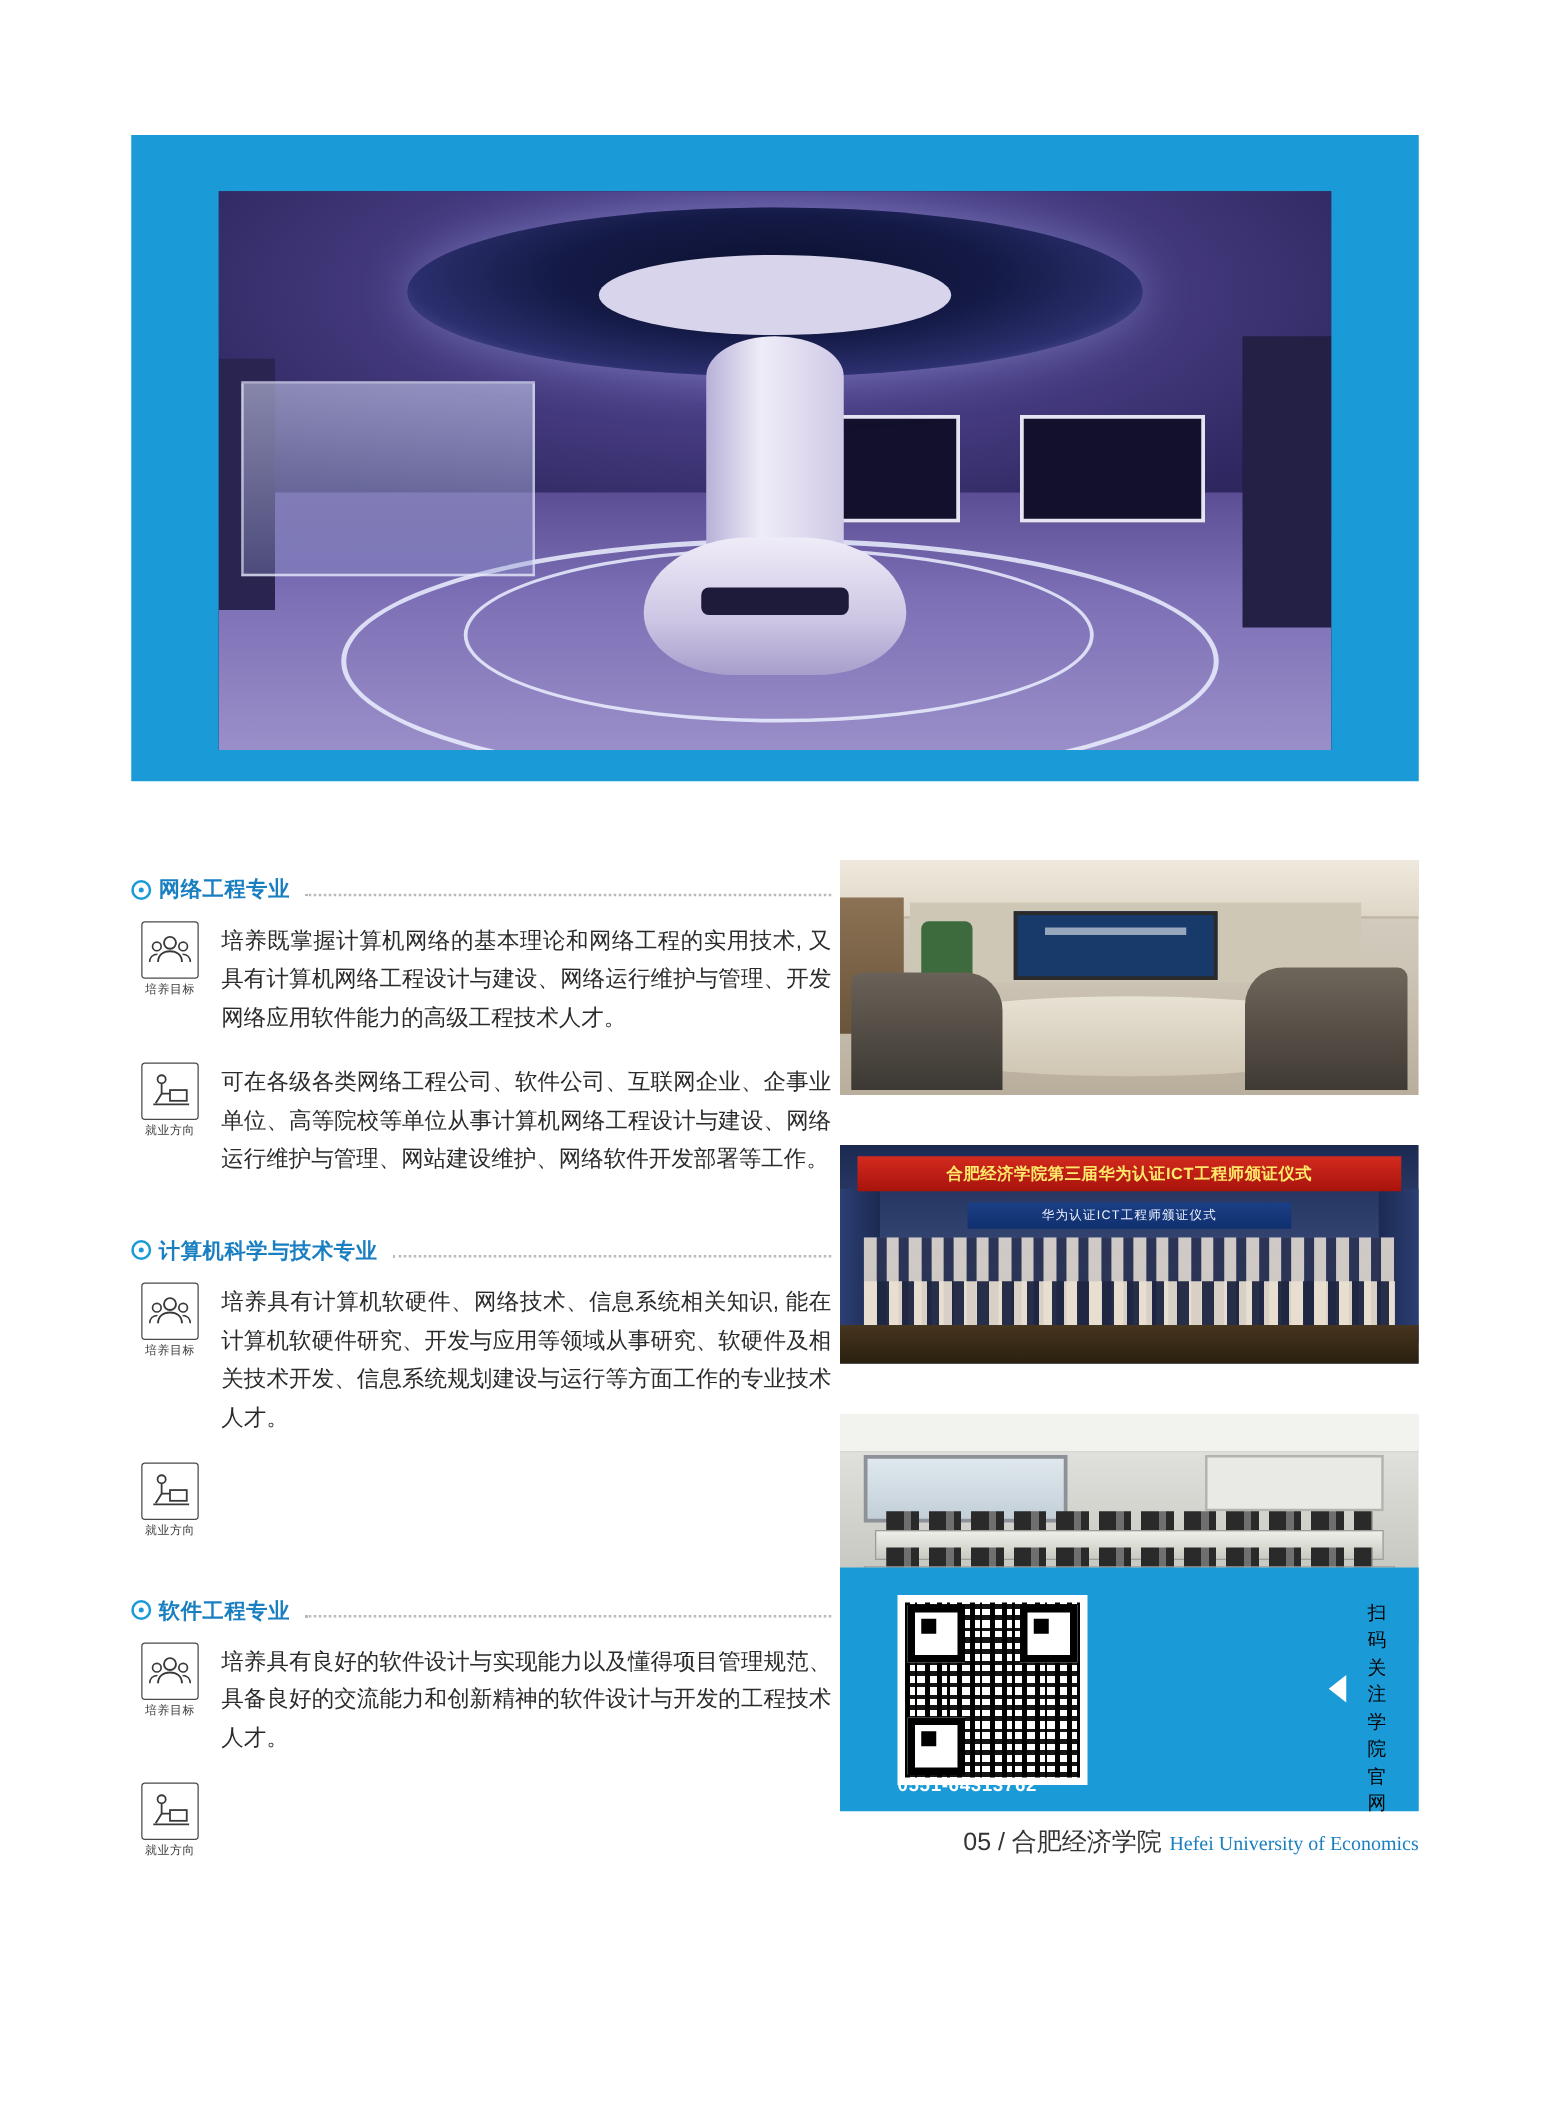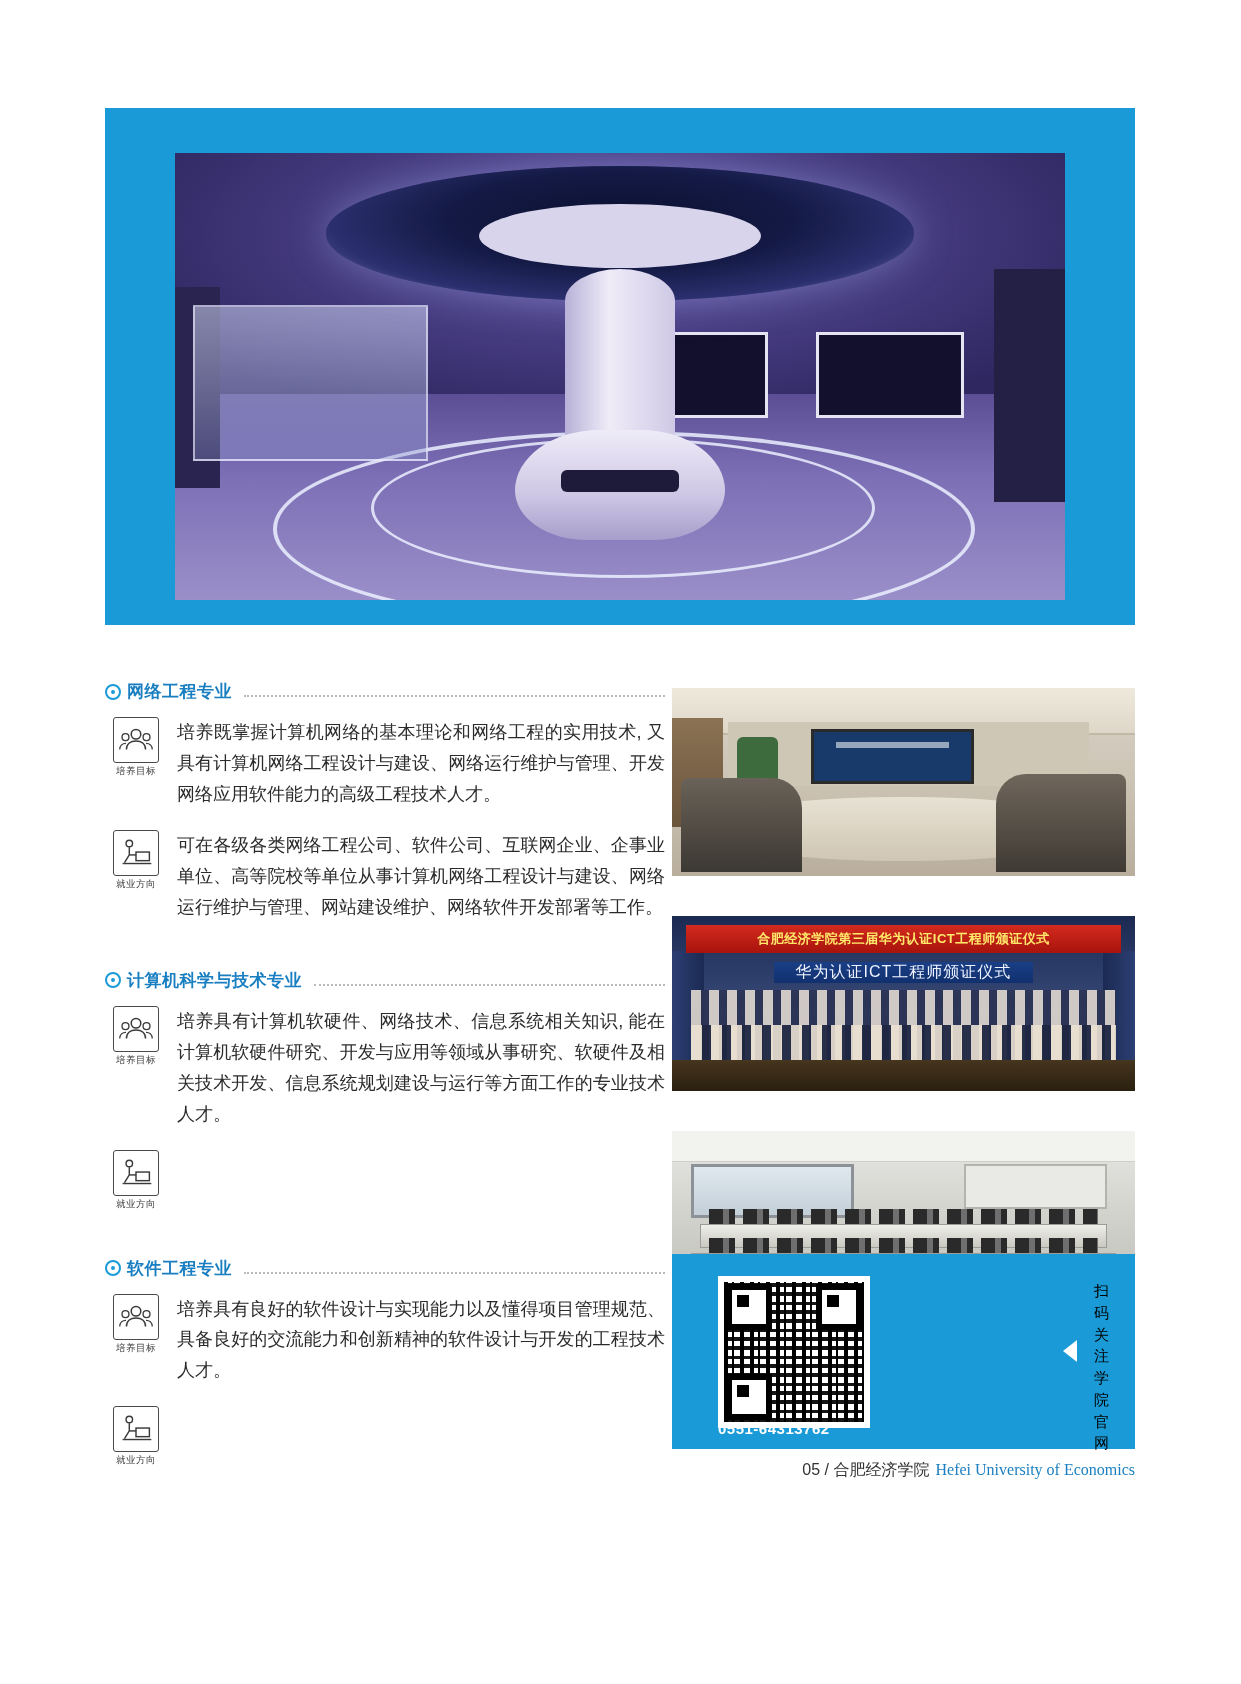--- a/index.html
+++ b/index.html
@@ -92,21 +92,21 @@
     background: linear-gradient(180deg, rgba(210,215,245,0.55), rgba(140,150,205,0.35));
     border: 2px solid rgba(240,240,255,0.6);
   }
   .hp-dark-l { position: absolute; left: 0; top: 30%; width: 5%; height: 45%; background: #2a2450; }
   .hp-dark-r { position: absolute; right: 0; top: 26%; width: 8%; height: 52%; background: #231f45; }
 
   
   .left-col {
     position: absolute;
     left: 105px;
-    top: 680px;
+    top: 700px;
     width: 560px;
   }
   .major-block { margin-bottom: 46px; }
   .major-block:last-child { margin-bottom: 0; }
 
   .major-head {
     display: flex;
     align-items: center;
     gap: 6px;
     margin-bottom: 12px;
@@ -201,21 +201,21 @@
   .p1 .row-l { position: absolute; left: 2%; top: 48%; width: 26%; height: 50%; background: linear-gradient(180deg,#6a6258,#3c3833); border-radius: 8px 30px 0 0; }
   .p1 .row-r { position: absolute; right: 2%; top: 46%; width: 28%; height: 52%; background: linear-gradient(180deg,#6f665b,#3f3a34); border-radius: 30px 8px 0 0; }
   .p1 .plant { position: absolute; left: 14%; top: 26%; width: 9%; height: 26%; background: #3e6b3d; border-radius: 6px; }
   .p1 .door { position: absolute; left: 0; top: 16%; width: 11%; height: 58%; background: linear-gradient(180deg,#8b7254,#6a543b); }
 
   
   .p2 .bg { position: absolute; inset: 0; background: linear-gradient(180deg,#1c2a52 0%, #2b3c68 30%, #3e4f7d 65%, #22305a 100%); }
   .p2 .banner { position: absolute; left: 3%; top: 5%; right: 3%; height: 16%; background: linear-gradient(180deg,#d32a1e,#a8130c); display:flex; align-items:center; justify-content:center; }
   .p2 .banner span { color: #ffe96a; font-size: 13px; font-weight: bold; letter-spacing: 0.5px; white-space: nowrap; }
   .p2 .subbanner { position: absolute; left: 22%; top: 26%; width: 56%; height: 12%; background: linear-gradient(180deg,#1b3f86,#10306e); display:flex; align-items:center; justify-content:center; }
-  .p2 .subbanner span { color: #eef3ff; font-size: 16px; letter-spacing: 1px; white-space: nowrap; }
+  .p2 .subbanner span { color: #eef3ff; font-size: 10px; letter-spacing: 1px; white-space: nowrap; }
   .p2 .stage { position: absolute; left: 0; right: 0; bottom: 0; height: 18%; background: linear-gradient(180deg,#46351f,#2a200f); }
   .p2 .crowd { position: absolute; left: 4%; right: 4%; top: 42%; height: 42%;
     background:
       repeating-linear-gradient(90deg, rgba(240,230,215,0.85) 0 10px, rgba(40,48,80,0.9) 10px 18px),
       linear-gradient(180deg,#55608c,#39426b);
     opacity: 0.95;
   }
   .p2 .crowd2 { position: absolute; left: 4%; right: 4%; top: 62%; height: 22%;
     background: repeating-linear-gradient(90deg, rgba(235,225,210,0.9) 0 11px, rgba(30,38,66,0.95) 11px 20px);
   }
@@ -314,21 +314,21 @@
     position: absolute;
     left: 0;
     top: 1460px;
     width: 1241px;
     text-align: right;
     padding-right: 106px;
     box-sizing: border-box;
     font-size: 16px;
     color: #3a3a3a;
   }
-  .footer .cn { font-size: 16px; color: #333; }
+  .footer .cn { font-size: 20px; color: #333; }
   .footer .en {
     font-family: "Liberation Serif", serif;
     color: #1a7fc1;
     font-size: 16px;
     margin-left: 6px;
   }
 </style>
 </head>
 <body>
 

